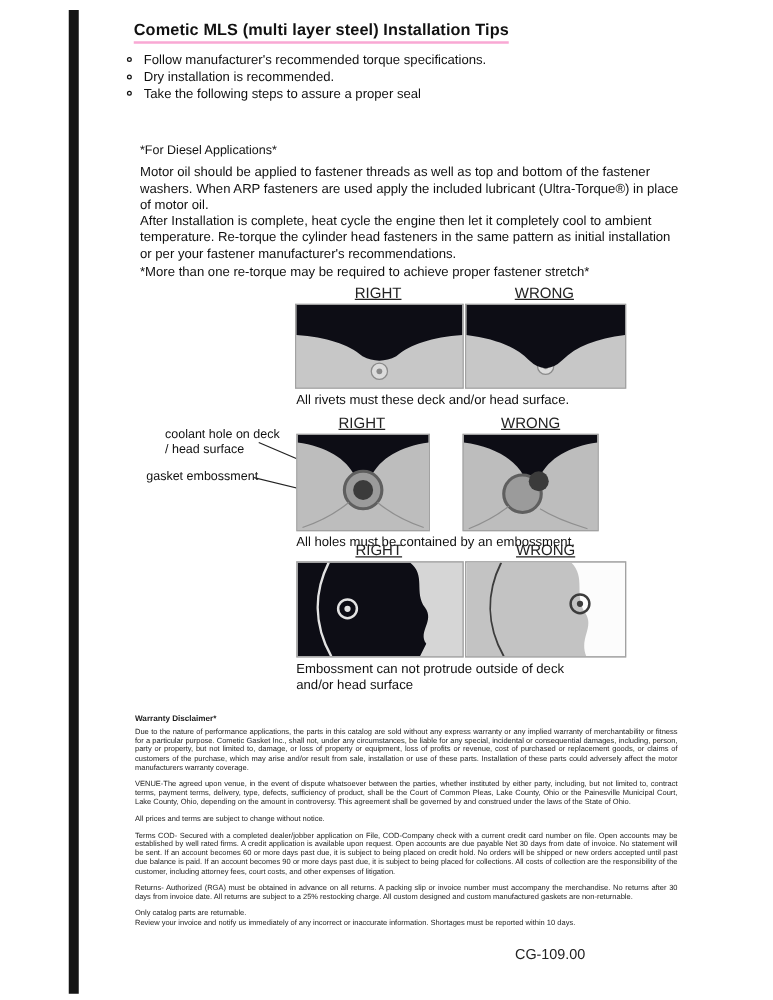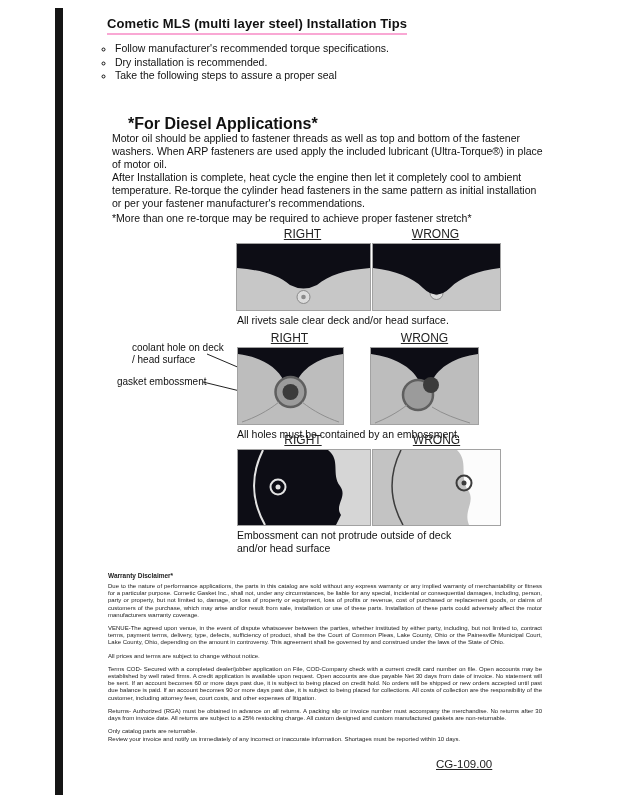--- a/index.html
+++ b/index.html
@@ -20,42 +20,42 @@
     letter-spacing:.1px;
   }
 
   ul.tips {
     position:absolute; left:103px; top:42px; width:475px;
     list-style:circle; padding-left:12px;
     font-size:10.5px; line-height:13.5px;
   }
   ul.subtips { list-style:disc; padding-left:14px; margin-top:0; }
 
-  .diesel-heading { position:absolute; left:112px; top:115px; font-size:16px; font-weight:bold;margin-left:16px; }
+  .diesel-heading { position:absolute; left:112px; top:115px; font-size:10px; font-weight:normal; }
   .para { position:absolute; left:112px; width:436px; font-size:10.5px; line-height:13px; }
   .para1 { top:132px; }
   .para2 { top:171px; }
   .note  { top:212px; }
 
   .dlabel { position:absolute; font-size:12px; color:#222; text-align:center;text-decoration:underline; }
 
   .panel { position:absolute; border:1px solid #a2a2a2; overflow:hidden; background:#c7c7c7; }
   .panel svg { display:block; }
 
   .caption { position:absolute; font-size:10.5px; line-height:13px; color:#111; }
 
   .callout { position:absolute; font-size:10px; line-height:11.5px; color:#111; }
   .callout-lines { position:absolute; left:203px; top:348px; }
 
   .legal { position:absolute; left:108px; top:572px; width:434px; color:#1c1c1c; }
   .legal h2 { font-size:6.5px; font-weight:bold; margin:0 0 4px; }
   .legal p  { font-size:6px; line-height:7.2px; margin:0 0 6px; text-align:justify; }
   .legal p.tight { margin-bottom:1px; }
 
-  .footer-code { position:absolute; left:436px; top:758px; font-size:11.5px; color:#222;text-decoration:underline; }
+  .footer-code { position:absolute; left:412px; top:758px; font-size:11.5px; color:#222; }
 </style>
 </head>
 <body>
 
 <div class="edge-bar"></div>
 
 <h1 class="title">Cometic MLS (multi layer steel) Installation Tips</h1>
 
 <ul class="tips">
   <li><span>Follow manufacturer's recommended torque specifications.</span></li>
@@ -81,21 +81,21 @@
   </svg>
 </div>
 <div class="panel" style="left:372px;top:243px;width:129px;height:68px">
   <svg width="127" height="66" viewBox="0 0 127 66">
     <rect width="127" height="66" fill="#c7c7c7"></rect>
     <circle cx="63.5" cy="49" r="6.5" fill="#dcdcdc" stroke="#8a8a8a"></circle>
     <circle cx="63.5" cy="49" r="2.3" fill="#8a8a8a"></circle>
     <path d="M0,0 H127 V24 C104,27 88,33 77,44 Q63.5,57 50,44 C39,33 23,27 0,24 Z" fill="#0d0d15"></path>
   </svg>
 </div>
-<div class="caption" style="left:237px;top:314px">All rivets sale clear deck and/or head surface.</div>
+<div class="caption" style="left:237px;top:314px">All rivets must these deck and/or head surface.</div>
 
 <div class="dlabel" style="left:237px;top:331px;width:105px">RIGHT</div>
 <div class="dlabel" style="left:370px;top:331px;width:109px">WRONG</div>
 
 <div class="callout" style="left:132px;top:342px;width:95px">coolant hole on deck / head surface</div>
 <div class="callout" style="left:117px;top:376px;width:100px">gasket embossment</div>
 <svg class="callout-lines" width="92" height="62" viewBox="0 0 92 62">
   <line x1="4" y1="6" x2="86" y2="41" stroke="#222" stroke-width="1"></line>
   <line x1="0" y1="34" x2="86" y2="55" stroke="#222" stroke-width="1"></line>
 </svg>

